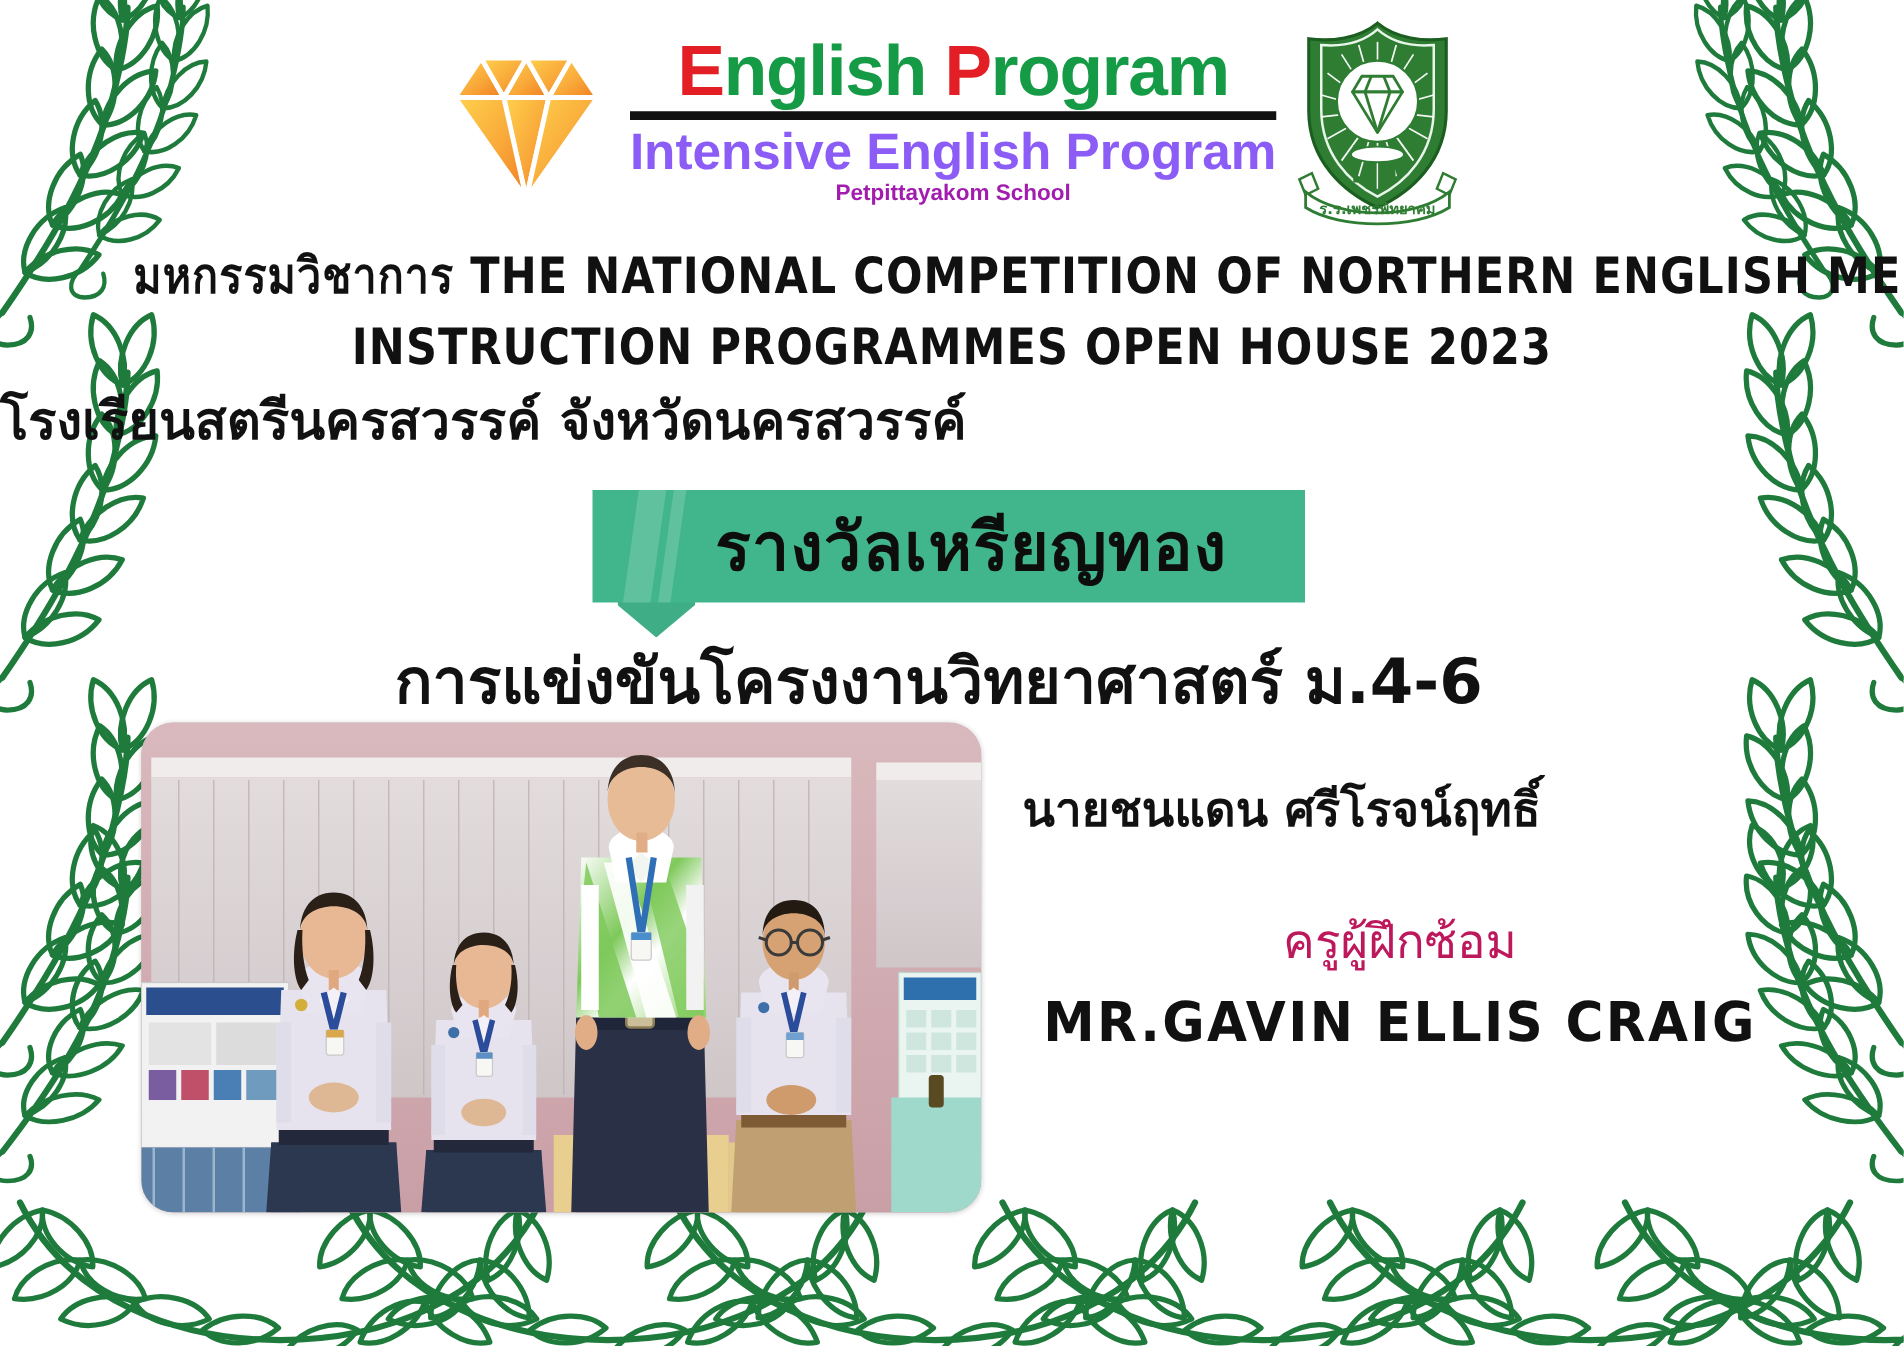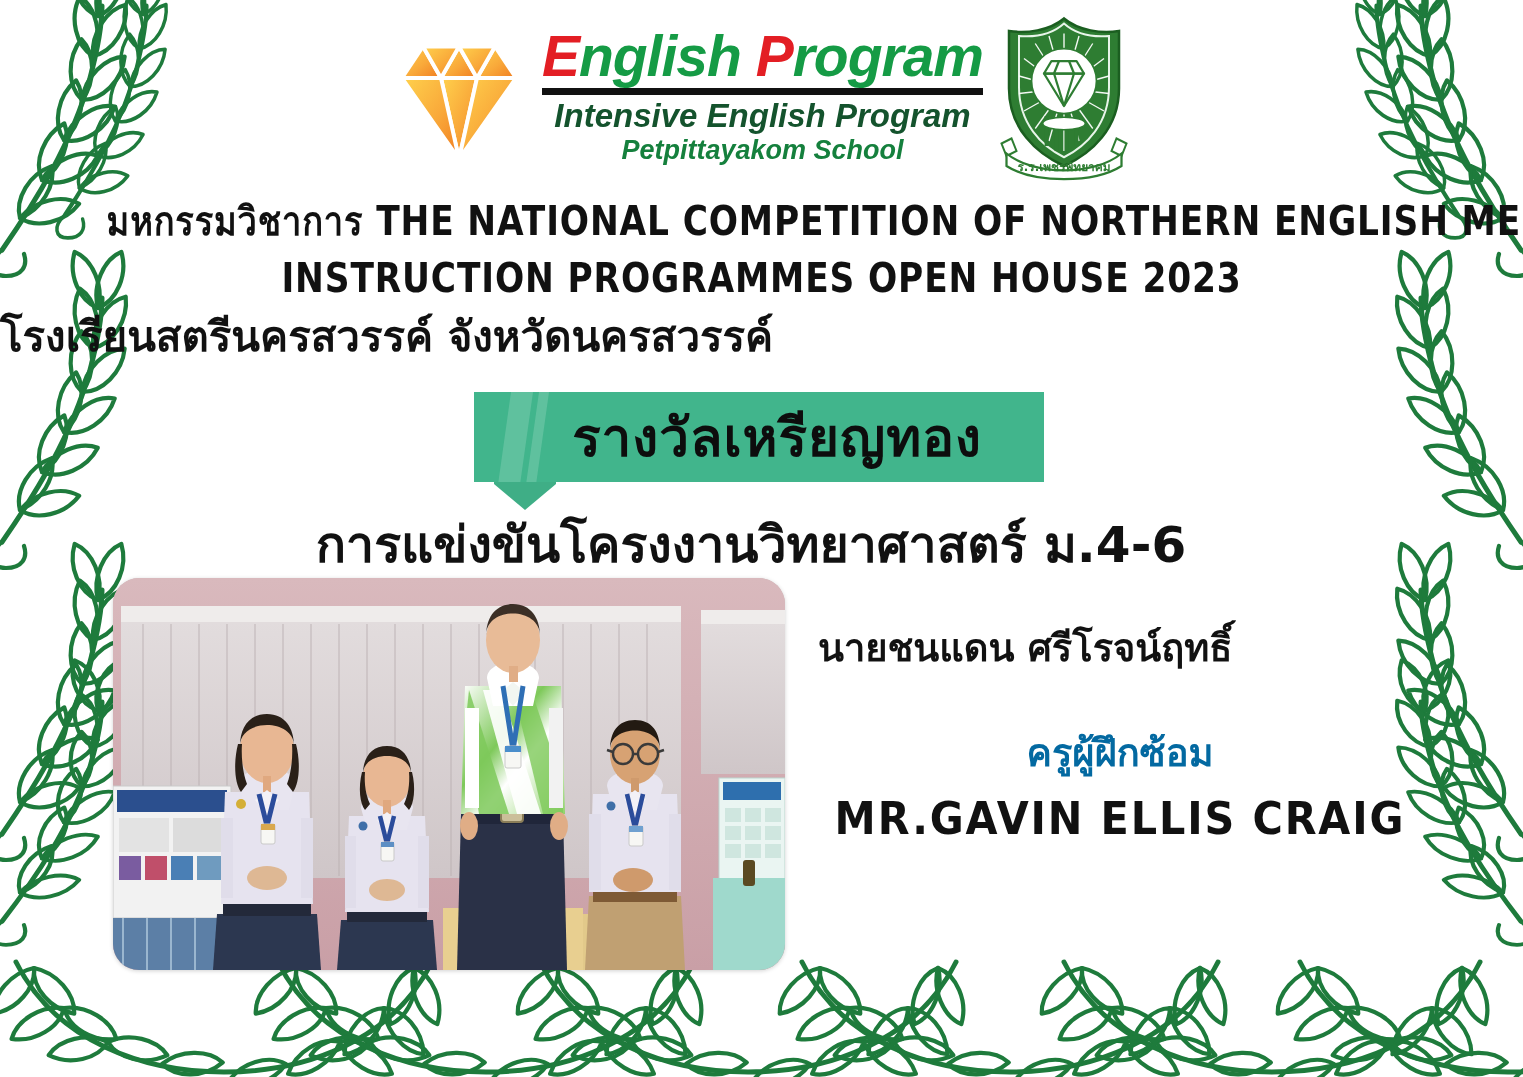--- a/index.html
+++ b/index.html
@@ -37,48 +37,48 @@
     align-items: center;
     justify-content: center;
     gap: 6px;
   }
   .ep-logo {
     display: flex;
     align-items: center;
     gap: 8px;
   }
   .ep-diamond { width: 150px; height: 150px; flex: none; }
-  .ep-text { display: flex; flex-direction: column; align-items: center; font-style: italic; }
+  .ep-text { display: flex; flex-direction: column; align-items: center; }
   .ep-line1 {
     font-size: 57px;
     font-weight: 700;
     letter-spacing: -1px;
     line-height: 1.02;
     white-space: nowrap;
   }
   .ep-line1 .red { color: #E31E24; }
   .ep-line1 .green { color: #159B45; }
   .ep-rule {
     width: 100%;
     height: 7px;
     background: #111111;
     margin: 3px 0 4px 0;
   }
   .ep-line2 {
-    font-size: 33px;
-    font-weight: 700;
-    color: #14532d;
+    font-size: 41px;
+    font-weight: 700;
+    color: #8b5cf6;
     letter-spacing: 0px;
     line-height: 1.05;
     white-space: nowrap;
   }
   .ep-line3 {
-    font-size: 27px;
-    font-weight: 700;
-    color: #15803d;
+    font-size: 18px;
+    font-weight: 700;
+    color: #a21caf;
     line-height: 1.1;
     margin-top: 2px;
     white-space: nowrap;
   }
   .crest { width: 150px; height: 170px; flex: none; }
 
   
   .title-block {
     position: absolute;
     top: 193px;
@@ -202,23 +202,23 @@
     font-weight: 700;
     font-size: 38px;
     line-height: 1.52;
     color: #111111;
     text-align: left;
     padding-left: 28px;
     white-space: nowrap;
   }
   .coach-label {
     font-family: "DejaVu Sans", sans-serif;
-    font-weight: 700;
+    font-weight: 400;
     font-size: 38px;
-    color: #0369a1;
+    color: #be185d;
     margin-top: 44px;
     text-align: center;
     white-space: nowrap;
   }
   .coach-name {
     font-family: "DejaVu Sans", sans-serif;
     font-weight: 700;
     font-size: 44px;
     letter-spacing: 2px;
     color: #111111;

